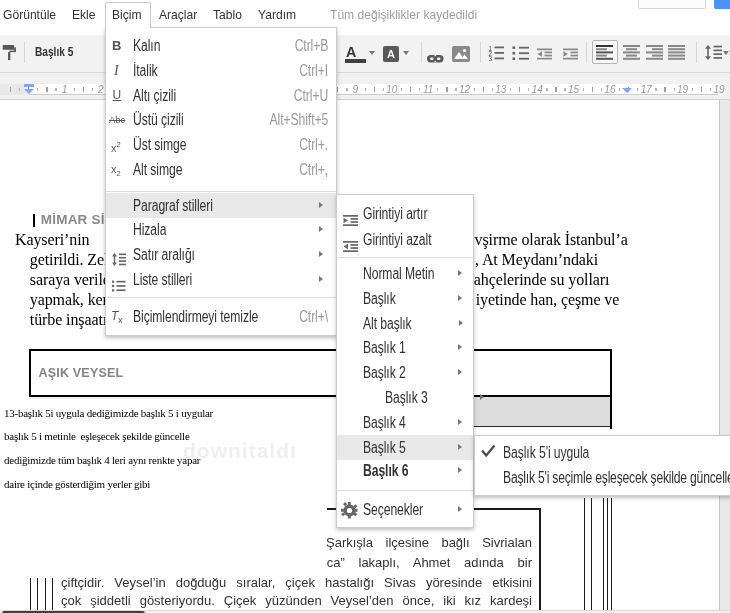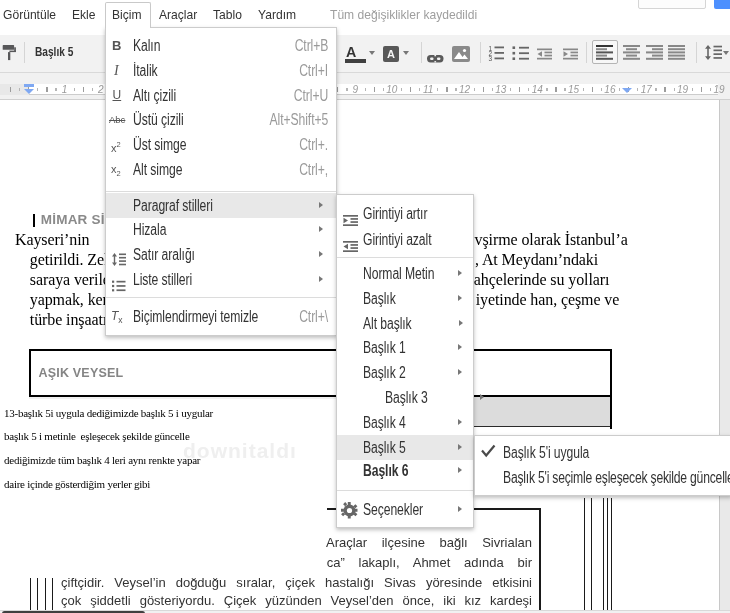--- a/index.html
+++ b/index.html
@@ -49,21 +49,21 @@
 <div class="vln" style="left:29.5px;top:578px;height:32px"></div>
 <div class="vln" style="left:37px;top:578px;height:32px"></div>
 <div class="vln" style="left:44.5px;top:578px;height:32px"></div>
 <div class="vln" style="left:52px;top:578px;height:32px"></div>
 <div class="vln" style="left:583.5px;top:497.5px;height:112.5px"></div>
 <div class="vln" style="left:591px;top:497.5px;height:112.5px"></div>
 <div class="vln" style="left:603px;top:497.5px;height:112.5px"></div>
 <div class="vln" style="left:606.5px;top:497.5px;height:112.5px"></div>
 <div class="vln" style="left:611px;top:497.5px;height:112.5px"></div>
 
-<div class="bt" style="left:326px;top:535px;width:206px;text-align:justify;text-align-last:justify">Araçlar ilçesine bağlı Sivrialan</div>
+<div class="bt" style="left:326px;top:535px;width:206px;text-align:justify;text-align-last:justify">Şarkışla ilçesine bağlı Sivrialan</div>
 <div class="bt" style="left:326.7px;top:555.2px;width:205.3px;text-align:justify;text-align-last:justify">ca” lakaplı, Ahmet adında bir</div>
 <div class="bt" style="left:61px;top:575.1px;width:471px;text-align:justify;text-align-last:justify">çiftçidir. Veysel’in doğduğu sıralar, çiçek hastalığı Sivas yöresinde etkisini</div>
 <div class="bt" style="left:61px;top:593.4px;width:471px;text-align:justify;text-align-last:justify">çok şiddetli gösteriyordu. Çiçek yüzünden Veysel’den önce, iki kız kardeşi</div>
 
 <div class="abs" style="left:0;top:609.5px;width:730px;height:3.5px;background:#f1f1f1;border-top:1px solid #d9d9d9"></div>
 <div class="abs" style="left:2px;top:610.8px;width:143px;height:5px;background:#3f3f3f;border-radius:3px"></div>
 
 <div class="abs" style="left:0;top:0;width:730px;height:35px;background:#fff"></div>
 <div class="abs mbt" style="left:3px">Görüntüle</div>
 <div class="abs mbt" style="left:72.3px">Ekle</div>

